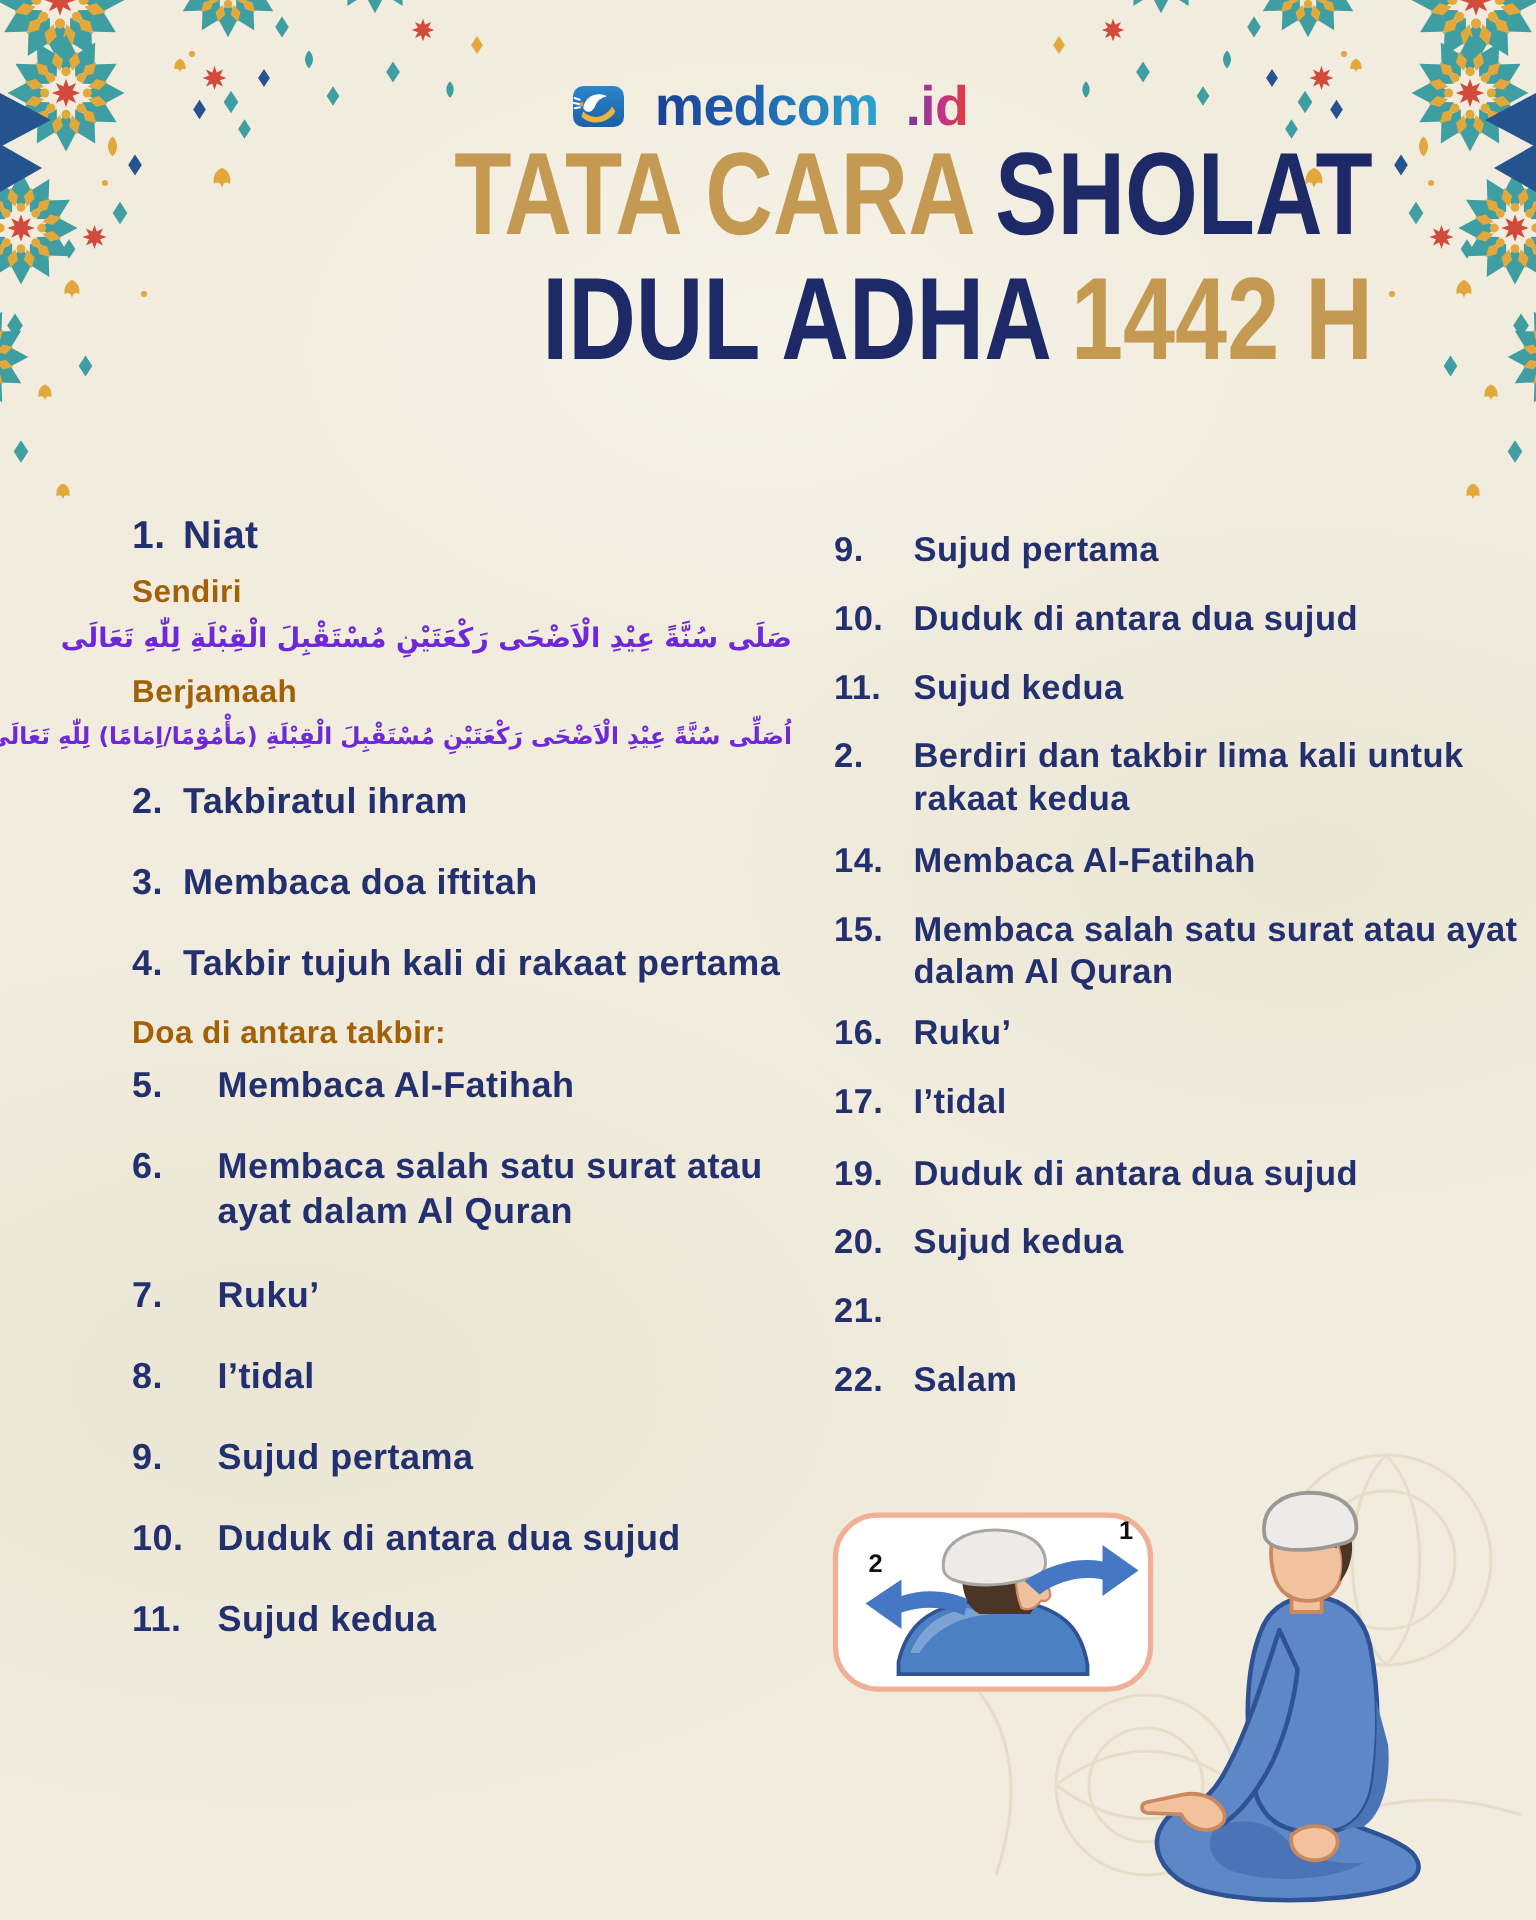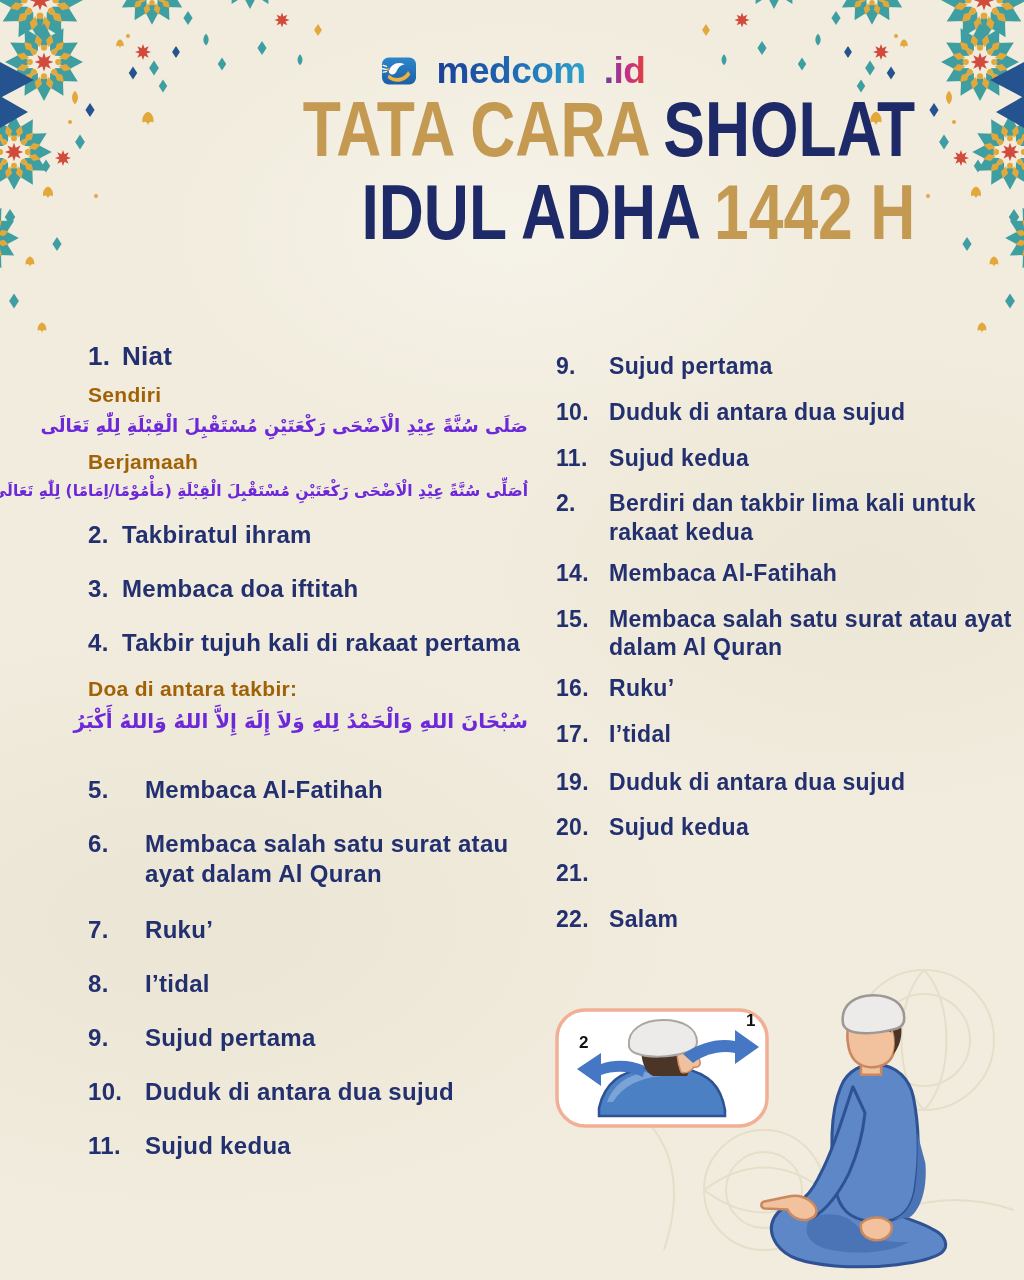--- a/index.html
+++ b/index.html
@@ -607,21 +607,20 @@
     </div>
     <div class="step">
       <span class="num">3.</span>
       <span class="txt">Membaca doa iftitah</span>
     </div>
     <div class="step" style="margin-bottom:10px;">
       <span class="num">4.</span>
       <span class="txt">Takbir tujuh kali di rakaat pertama</span>
     </div>
     <div class="sublabel note">Doa di antara takbir:</div>
-    <div class="arabic doa" dir="rtl">سُبْحَانَ اللهِ وَالْحَمْدُ لِلهِ وَلاَ إِلَهَ إِلاَّ اللهُ وَاللهُ أَكْبَرُ</div>
 
     <div class="step wide">
       <span class="num">5.</span>
       <span class="txt">Membaca Al-Fatihah</span>
     </div>
     <div class="step wide d6">
       <span class="num">6.</span>
       <span class="txt">Membaca salah satu surat atau ayat dalam Al Quran</span>
     </div>
     <div class="step wide">

